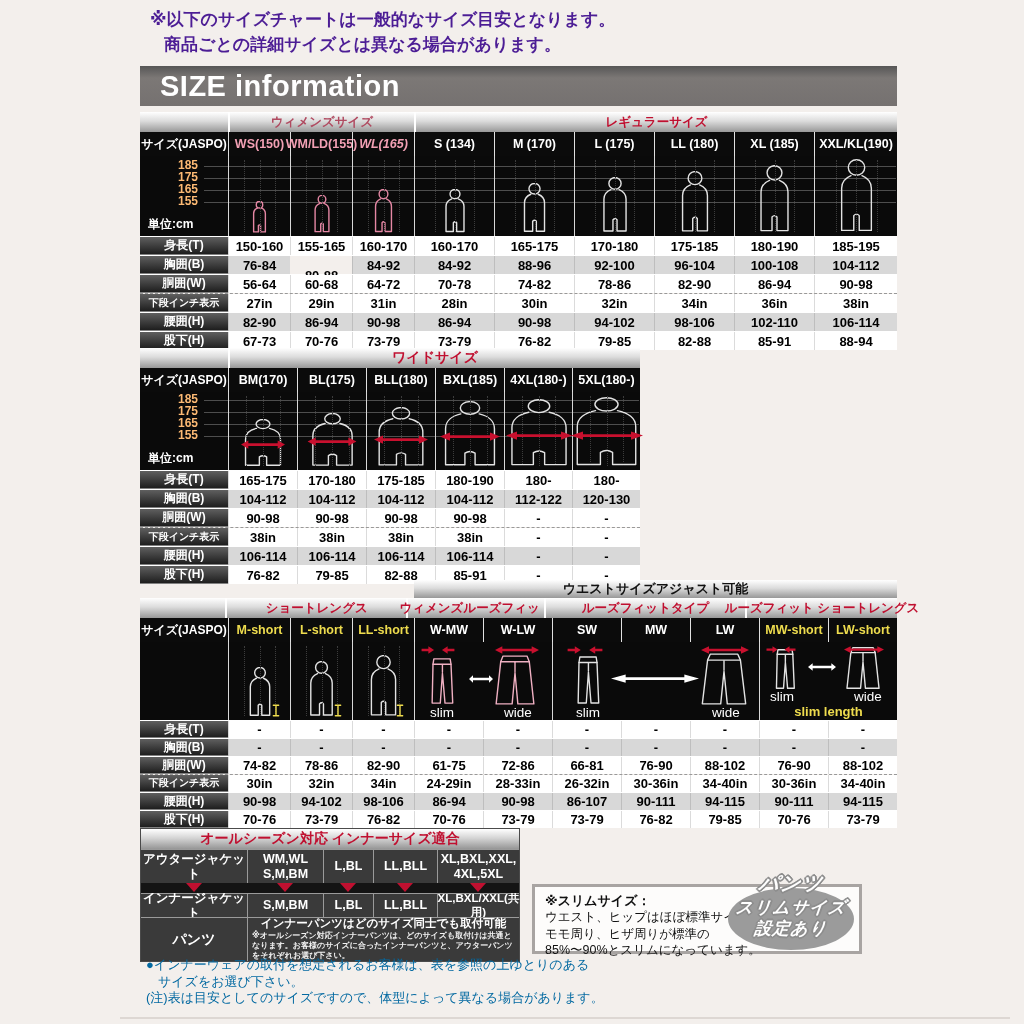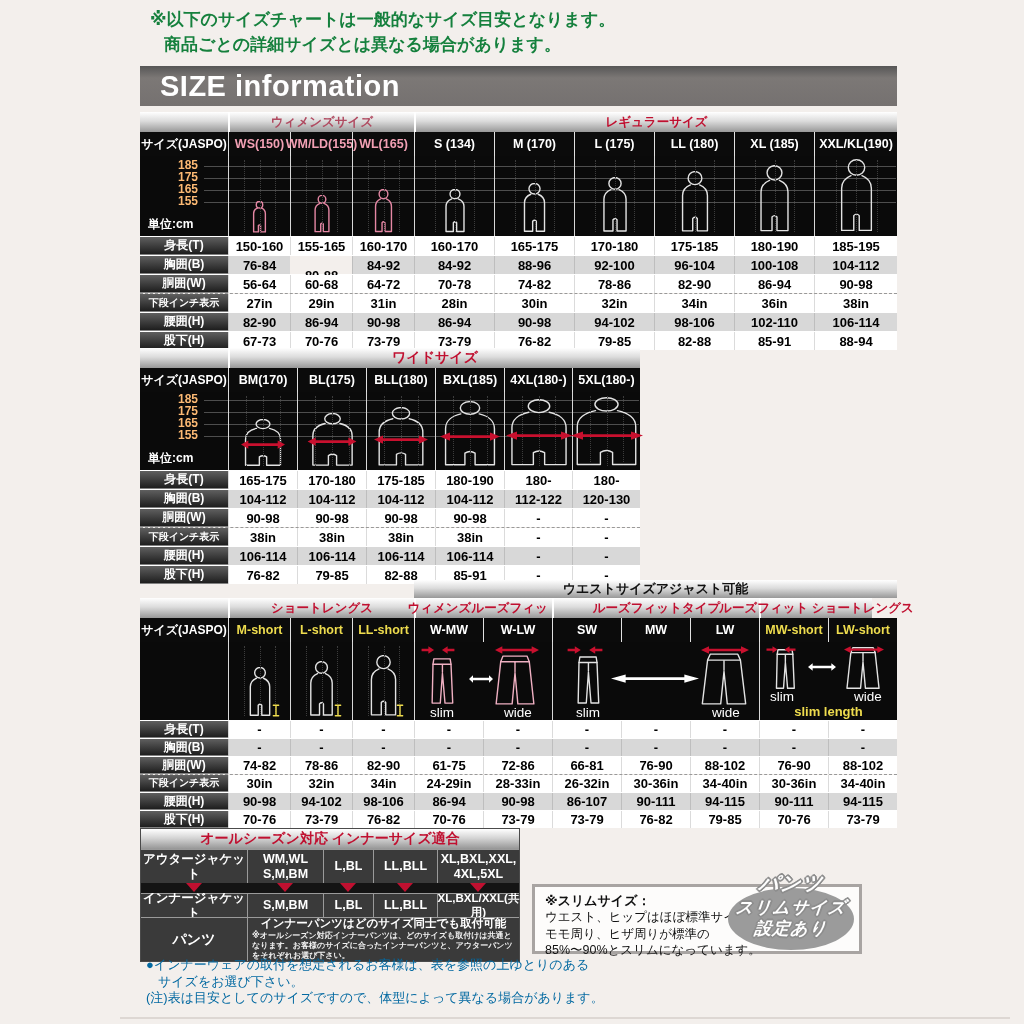--- a/index.html
+++ b/index.html
@@ -1,18 +1,18 @@
 <!DOCTYPE html>
 <html><head>
 <meta charset="utf-8">
 <style>
   html,body{margin:0;padding:0}
   .page{position:relative;width:1024px;height:1024px;background:#f3efec;overflow:hidden;
         font-family:"Liberation Sans","DejaVu Sans",sans-serif;}
-  .top-note{position:absolute;left:150px;top:8px;font-size:17px;font-weight:bold;color:#15803d;line-height:1.45}
+  .top-note{position:absolute;left:150px;top:8px;font-size:17px;font-weight:bold;color:#4c1d95;line-height:1.45}
   .top-note .tn2{padding-left:14px}
   .size-bar{position:absolute;left:140px;top:66px;width:757px;height:40px;
             background:linear-gradient(180deg,#565656,#7c7876 30%,#757170);display:flex;align-items:center}
   .size-bar span{color:#fff;font-weight:bold;font-size:29px;padding-left:20px;letter-spacing:.5px}
 
   .sizetable{position:absolute}
   .trow{display:flex}
   .band{display:flex;align-items:center;justify-content:center;font-weight:bold;font-size:14px;
         color:#c01030;border-left:2px solid #fff;box-sizing:border-box;white-space:nowrap}
   .silver{background:linear-gradient(180deg,#ffffff,#dcdcdc 45%,#989898)}
@@ -98,21 +98,21 @@
       <div class="sizetable" style="left: 140px; top: 112px; width: 757px;">
         <div class="trow" style="height: 20px;">
           <div class="band silver corner" style="width: 88px;"></div>
           <div class="band silver" style="width: 186px; font-size: 12.5px; color: rgb(176, 74, 96);">ウィメンズサイズ</div>
           <div class="band silver" style="width: 483px; font-size: 12.5px;">レギュラーサイズ</div>
         </div>
         <div class="trow colheadrow" style="height: 24px;">
           <div class="ch cornerlab" style="width: 88px;">サイズ(JASPO)</div>
           <div class="ch pinktext" style="width: 62px;">WS(150)</div>
           <div class="ch pinktext" style="width: 62px;">WM/LD(155)</div>
-          <div class="ch pinktext" style="width: 62px;">WL(165)</div>
+          <div class="ch pinktext" style="width: 62px; font-style: italic;">WL(165)</div>
           <div class="ch" style="width: 80px;">S (134)</div>
           <div class="ch" style="width: 80px;">M (170)</div>
           <div class="ch" style="width: 80px;">L (175)</div>
           <div class="ch" style="width: 80px;">LL (180)</div>
           <div class="ch" style="width: 80px;">XL (185)</div>
           <div class="ch" style="width: 83px;">XXL/KL(190)</div>
         </div>
         <div class="figrow" style="height: 80px;">
           <div class="scaleline" style="top: 10px; left: 64px;"></div>
           <div class="scaleline" style="top: 22px; left: 64px;"></div>
@@ -449,21 +449,21 @@
       <div class="sizetable" style="left: 140px; top: 580px; width: 757px;">
         <div class="trow" style="height: 18px;">
           <div class="spacer" style="width: 274px;"></div>
           <div class="band silver adjust" style="width: 483px;">ウエストサイズアジャスト可能</div>
         </div>
         <div class="trow" style="height: 20px;">
           <div class="band silver corner" style="width: 88px;"></div>
           <div class="band silver" style="width: 186px; font-size: 12.5px;">ショートレングス</div>
           <div class="band silver" style="width: 138px; font-size: 12.5px;">ウィメンズルーズフィット</div>
           <div class="band silver" style="width: 207px; font-size: 12.5px;">ルーズフィットタイプ</div>
-          <div class="band silver" style="width: 113px; font-size: 12.5px;">ルーズフィット ショートレングス</div>
+          <div class="band silver" style="width: 152px; font-size: 12.5px;">ルーズフィット ショートレングス</div>
         </div>
         <div class="trow colheadrow" style="height: 24px;">
           <div class="ch cornerlab" style="width: 88px;">サイズ(JASPO)</div>
           <div class="ch yellowtext" style="width: 62px;">M-short</div>
           <div class="ch yellowtext" style="width: 62px;">L-short</div>
           <div class="ch yellowtext" style="width: 62px;">LL-short</div>
           <div class="ch" style="width: 69px;">W-MW</div>
           <div class="ch" style="width: 69px;">W-LW</div>
           <div class="ch" style="width: 69px;">SW</div>
           <div class="ch" style="width: 69px;">MW</div>

